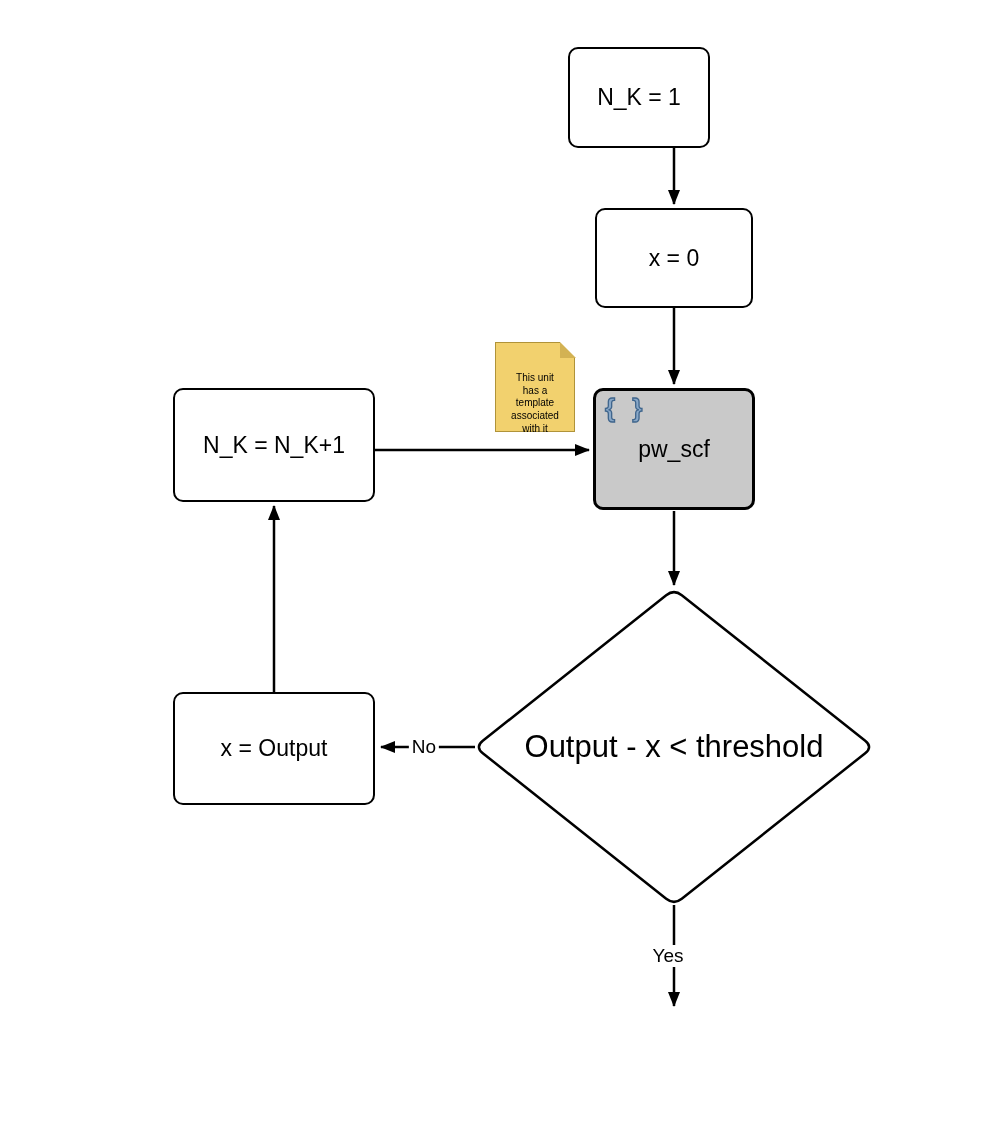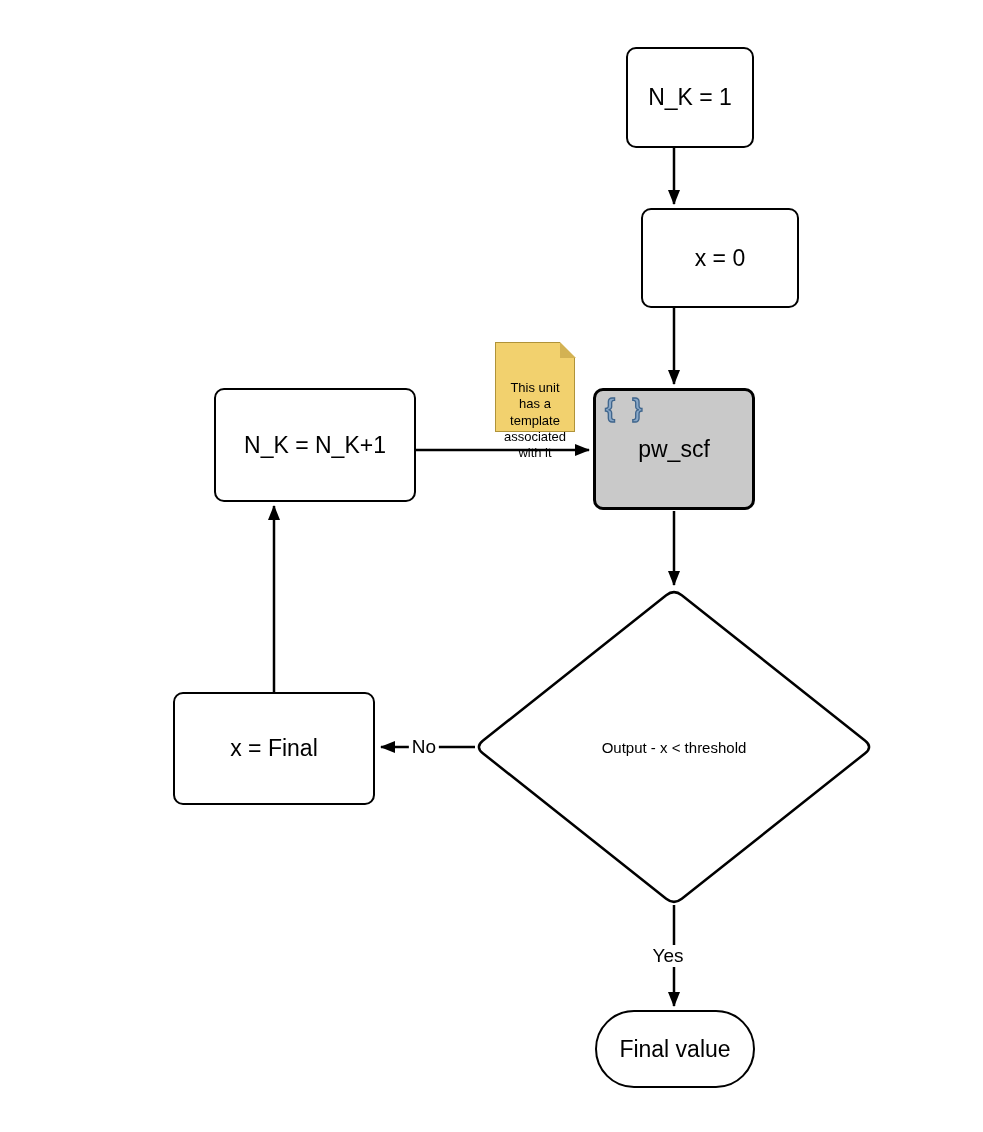--- a/index.html
+++ b/index.html
@@ -28,23 +28,23 @@
     border: 2.5px solid #000000;
     border-radius: 10px;
     display: flex;
     align-items: center;
     justify-content: center;
     font-size: 23px;
     color: #000000;
     text-align: center;
   }
 
-  .node-nk-init   { left: 626px; top: 47px;  width: 128px; height: 101px; }
-  .node-x-init    { left: 595px; top: 208px; width: 158px; height: 100px; margin-left: 46px; }
-  .node-nk-inc    { left: 173px; top: 388px; width: 202px; height: 114px; margin-left: 41px; }
+  .node-nk-init   { left: 568px; top: 47px;  width: 142px; height: 101px; }
+  .node-x-init    { left: 595px; top: 208px; width: 158px; height: 100px; }
+  .node-nk-inc    { left: 173px; top: 388px; width: 202px; height: 114px; }
   .node-x-update  { left: 173px; top: 692px; width: 202px; height: 113px; }
 
   .node-pw-scf {
     left: 593px; top: 388px; width: 162px; height: 122px;
     background: #c9c9c9;
     border-width: 3px;
   }
   .braces-icon {
     position: absolute;
     left: 9px; top: 4px;
@@ -59,21 +59,21 @@
   .node-final {
     left: 595px; top: 1010px; width: 160px; height: 78px;
     border-radius: 39px;
   }
 
   .decision-label {
     position: absolute;
     z-index: 2;
     left: 674px; top: 747px;
     transform: translate(-50%, -50%);
-    font-size: 15px;
+    font-size: 31px;
     color: #000000;
     white-space: nowrap;
   }
 
   .edge-label {
     position: absolute;
     z-index: 3;
     transform: translate(-50%, -50%);
     background: #ffffff;
     padding: 0 3px;
@@ -84,21 +84,21 @@
   .edge-label-no  { left: 424px; top: 747px; }
   .edge-label-yes { left: 668px; top: 956px; }
 
   .sticky-note {
     position: absolute;
     z-index: 3;
     left: 495px; top: 342px;
     width: 80px; height: 90px;
     background: #f2d16e;
     border: 1.5px solid #b09339;
-    font-size: 13px;
+    font-size: 10px;
     line-height: 1.26;
     color: #000000;
     text-align: center;
     white-space: pre-line;
     padding-top: 4px;
   }
   .sticky-note-fold {
     position: absolute;
     top: -1.5px; right: -1.5px;
     width: 0; height: 0;
@@ -141,28 +141,25 @@
   <div class="node node-pw-scf">
     <span class="braces-icon">{ }</span>
     <span>pw_scf</span>
   </div>
 
   <div class="node node-nk-inc">
     <span>N_K = N_K+1</span>
   </div>
 
   <div class="node node-x-update">
-    <span>x = Final</span>
+    <span>x = Output</span>
   </div>
 
   <div class="decision-label">Output - x &lt; threshold</div>
 
-  <div class="node node-final">
-    <span>Final value</span>
-  </div>
 
   <div class="edge-label edge-label-no">No</div>
   <div class="edge-label edge-label-yes">Yes</div>
 
   <div class="sticky-note">
     <span class="sticky-note-fold"></span>
     <span>This unit
 has a
 template
 associated

